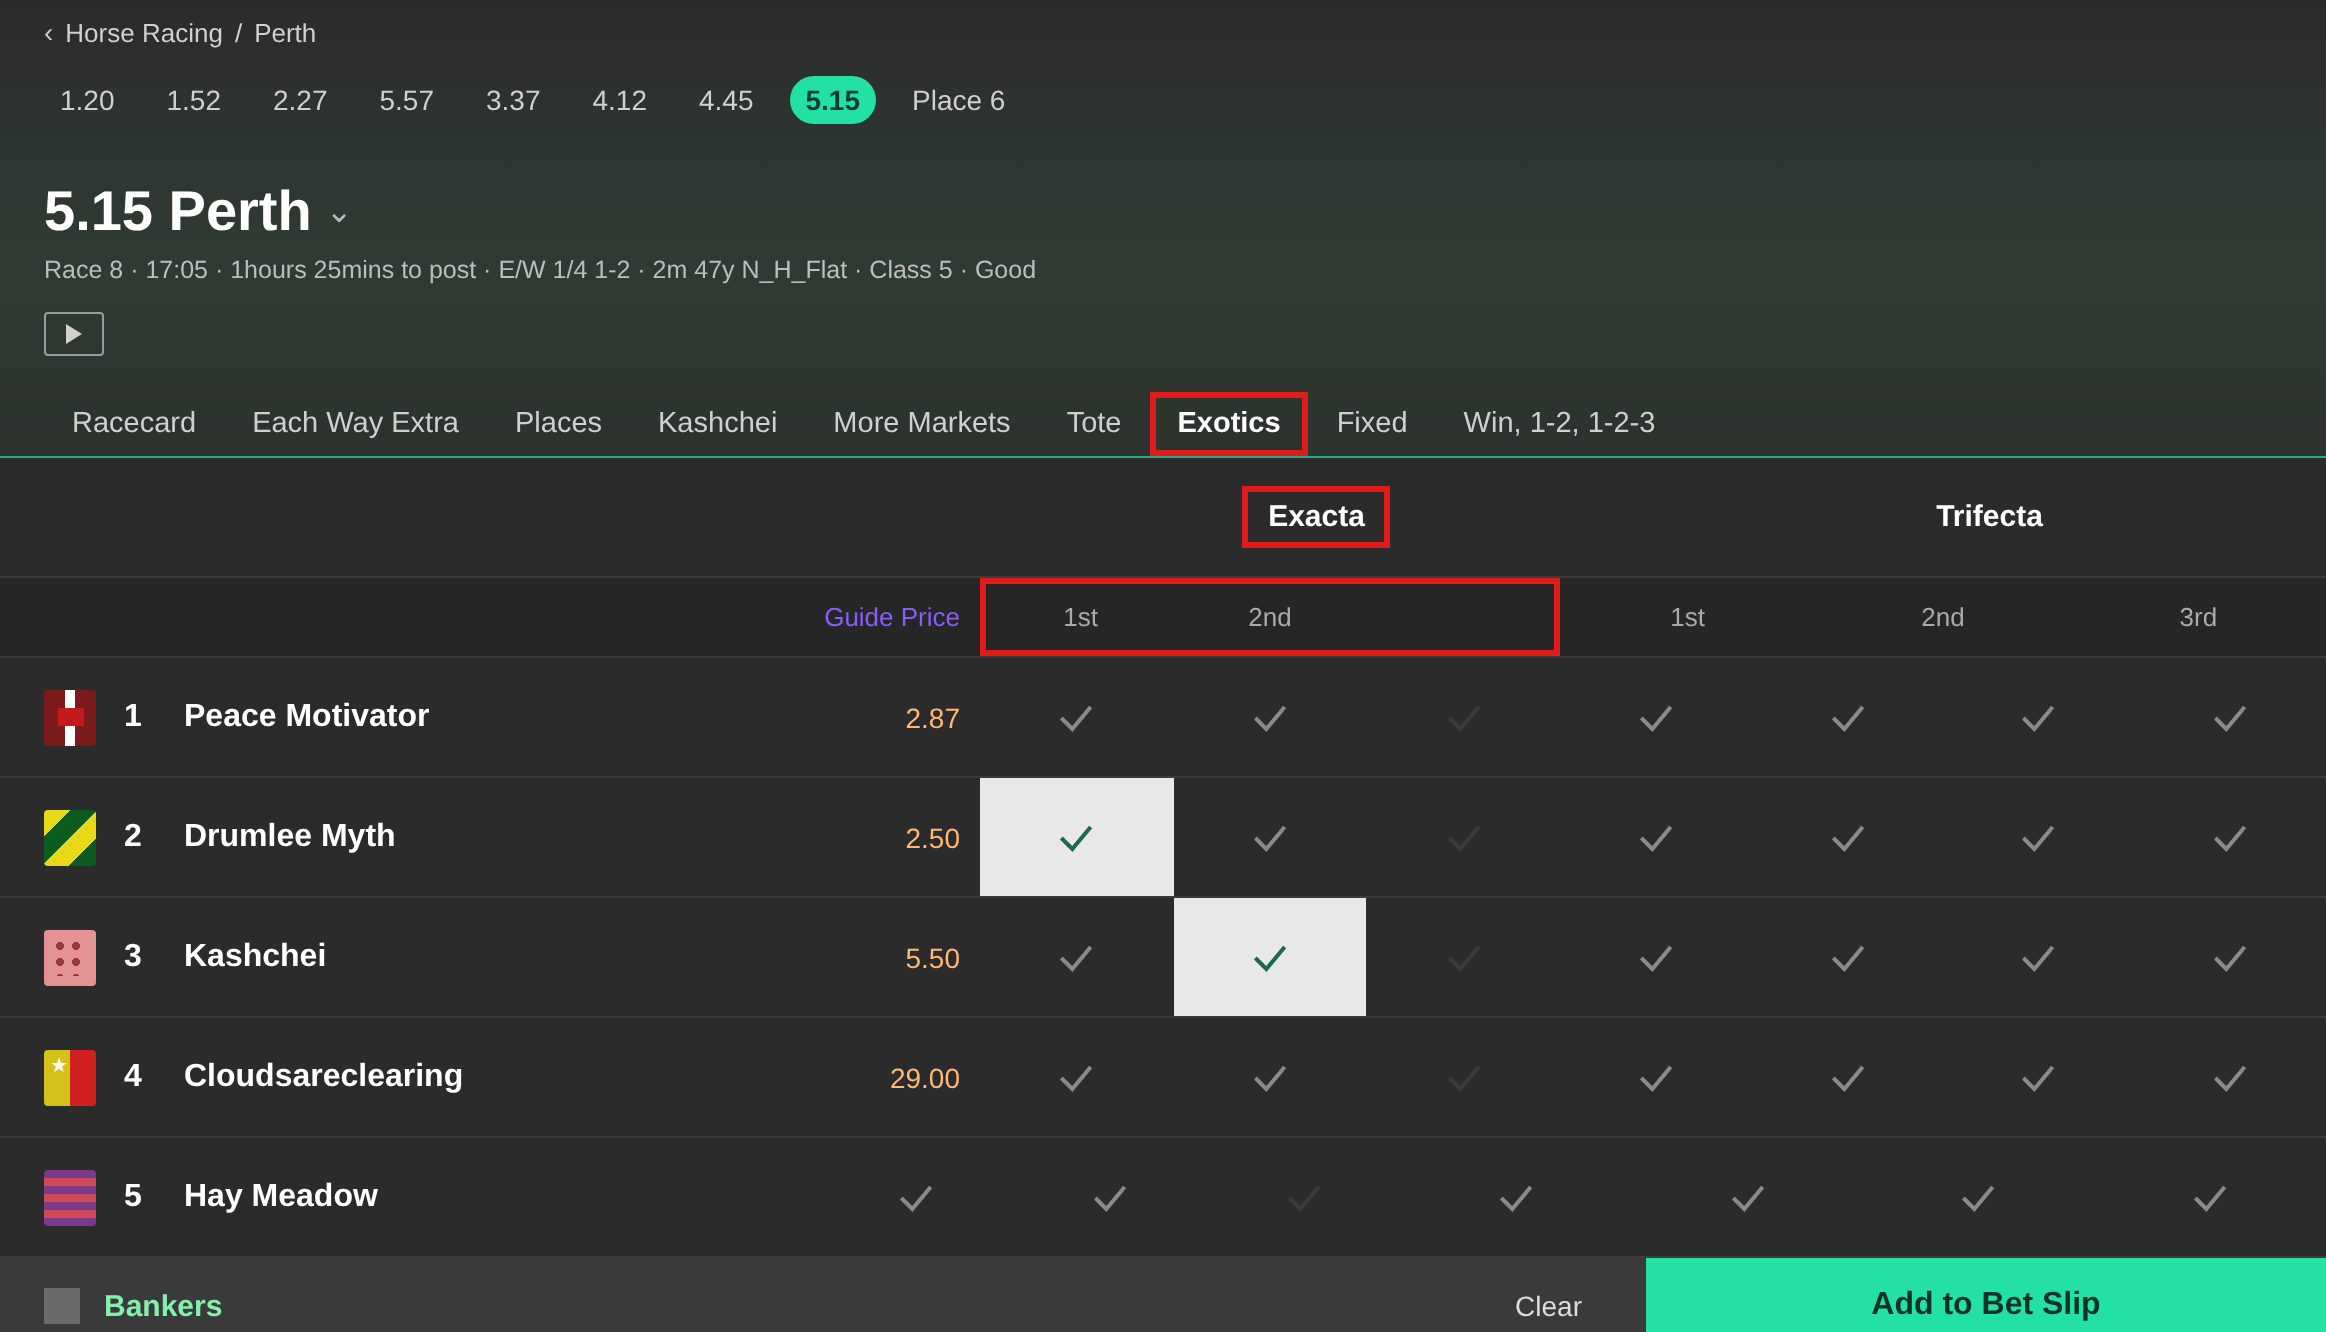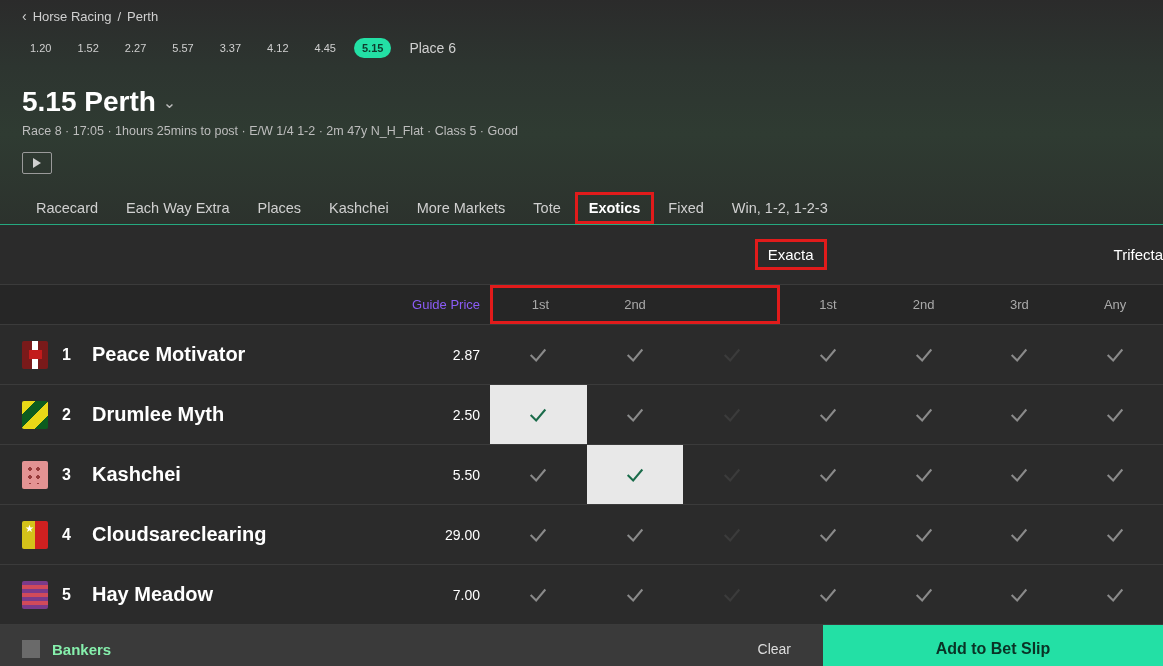--- a/index.html
+++ b/index.html
@@ -4,21 +4,21 @@
 <style>
 * { margin: 0; padding: 0; box-sizing: border-box; font-family: -apple-system, BlinkMacSystemFont, "Segoe UI", Arial, sans-serif; }
 body { background: #2b2b2b; color: #d0d0d0; width: 1163px; height: 666px; overflow: hidden; }
 
 .top-gradient { background: linear-gradient(180deg, #2b2b2b 0%, #2d3530 30%, #2f3b32 60%, #2c322d 100%); padding: 8px 22px 0; }
 
 .breadcrumb { display: flex; align-items: center; gap: 6px; font-size: 13px; color: #d0d0d0; margin-bottom: 14px; cursor: pointer; }
 .breadcrumb .chev { font-size: 14px; }
 
 .times { display: flex; align-items: center; gap: 10px; margin-bottom: 28px; }
-.time-pill { font-size: 11px; color: #d0d0d0; padding: 4px 8px; cursor: pointer; border-radius: 12px; }
+.time-pill { font-size: 14px; color: #d0d0d0; padding: 4px 8px; cursor: pointer; border-radius: 12px; }
 .time-pill.active { background: #23e0a5; color: #0e3d2e; font-weight: 600; }
 .place-label { font-size: 14px; color: #d0d0d0; margin-left: 8px; }
 
 .race-title-row { display: flex; align-items: center; gap: 7px; margin-bottom: 6px; }
 .race-title { font-size: 28px; font-weight: 700; color: #fff; }
 .title-chev { color: #bbb; font-size: 16px; }
 
 .race-sub { font-size: 12.5px; color: #bdbdbd; margin-bottom: 14px; }
 
 .video-btn { display: inline-flex; align-items: center; justify-content: center; width: 30px; height: 22px; border: 1px solid #9a9a9a; border-radius: 2px; cursor: pointer; margin-bottom: 18px; }
@@ -27,21 +27,21 @@
 .tabs { display: flex; gap: 0; }
 .tab { padding: 8px 14px; font-size: 14.5px; color: #d0d0d0; cursor: pointer; }
 .tab.active { color: #fff; font-weight: 600; border-bottom: 3px solid #fff; }
 .tab.highlighted { border: 3px solid #e11b1b; padding: 5px 11px; }
 .tab.highlighted.active { border-bottom: 3px solid #e11b1b; }
 
 .sep { height: 1px; background: #23e0a5; opacity: 0.7; }
 
 .exotic-header { display: flex; }
 .eh-left { width: 490px; }
-.eh-group { flex: 1; display: flex; align-items: center; justify-content: flex-end; padding: 14px 0; font-size: 15px; font-weight: 400; color: #fff; }
+.eh-group { flex: 1; display: flex; align-items: center; justify-content: center; padding: 14px 0; font-size: 15px; font-weight: 700; color: #fff; }
 .eh-group.hl { position: relative; }
 .eh-group.hl span { border: 3px solid #e11b1b; padding: 4px 10px; }
 .eh-exacta { width: 290px; }
 .eh-trifecta { flex: 1; }
 
 .col-header { display: flex; align-items: center; background: #262626; border-top: 1px solid #3b3b3b; border-bottom: 1px solid #3b3b3b; }
 .ch-name { width: 410px; }
 .ch-guide { width: 80px; text-align: right; font-size: 13px; color: #8b5cf6; padding-right: 10px; }
 .ch-cell { flex: 1; text-align: center; font-size: 13px; color: #aaa; padding: 12px 0; }
 .ch-exacta-wrap { display: flex; width: 290px; position: relative; }
@@ -54,22 +54,22 @@
 .silk { width: 26px; height: 28px; border-radius: 2px; }
 .silk1 { background: linear-gradient(90deg, #7a1a1a 40%, #fff 40%, #fff 60%, #7a1a1a 60%); position: relative; }
 .silk1::after { content: ''; position: absolute; inset: 35% 25%; background: #c31b1b; }
 .silk2 { background: linear-gradient(135deg, #e8d817 25%, #0c5c1f 25%, #0c5c1f 50%, #e8d817 50%, #e8d817 75%, #0c5c1f 75%); }
 .silk3 { background: #e39393; position: relative; }
 .silk3::before { content: ''; position: absolute; inset: 15%; background: radial-gradient(circle, #963a3a 2px, transparent 2px); background-size: 8px 8px; }
 .silk4 { background: linear-gradient(90deg, #d4c21a 50%, #d02020 50%); position: relative; }
 .silk4::after { content: '★'; position: absolute; top: 2px; left: 3px; color: #fff; font-size: 10px; }
 .silk5 { background: repeating-linear-gradient(0deg, #7a3a8a 0, #7a3a8a 4px, #d14a5a 4px, #d14a5a 8px); }
 .rr-num { font-size: 16px; font-weight: 700; color: #fff; width: 16px; }
-.rr-name { font-size: 20px; font-weight: 700; color: #fff; }
-.rr-guide { width: 80px; text-align: right; padding-right: 10px; font-size: 14px; color: #ffffff; display: flex; align-items: center; justify-content: flex-end; }
+.rr-name { font-size: 16px; font-weight: 700; color: #fff; }
+.rr-guide { width: 80px; text-align: right; padding-right: 10px; font-size: 14px; color: #fdba74; display: flex; align-items: center; justify-content: flex-end; }
 
 .sel-group { display: flex; }
 .sel-exacta { width: 290px; }
 .sel-trifecta { flex: 1; }
 .sel-cell { flex: 1; display: flex; align-items: center; justify-content: center; cursor: pointer; }
 .sel-cell.disabled { cursor: default; opacity: 0.35; }
 .sel-cell.selected { background: #e8e8e8; }
 .tick { width: 22px; height: 22px; }
 .tick path { stroke: #8a8a8a; stroke-width: 2.2; fill: none; }
 .sel-cell.selected .tick path { stroke: #1a6b4a; }
@@ -146,21 +146,20 @@
   <div class="ch-guide">Guide Price</div>
   <div class="ch-exacta-wrap hl">
     <div class="ch-cell">1st</div>
     <div class="ch-cell">2nd</div>
     <div class="ch-cell"></div>
   </div>
   <div class="ch-trifecta-wrap">
     <div class="ch-cell">1st</div>
     <div class="ch-cell">2nd</div>
     <div class="ch-cell">3rd</div>
-    <div class="ch-cell">Any</div>
   </div>
 </div>
 
 <div id="runners">
     <div class="runner-row">
       <div class="rr-info">
         <div class="silk silk1"></div>
         <div class="rr-num">1</div>
         <div class="rr-name">Peace Motivator</div>
       </div>
@@ -345,21 +344,20 @@
           </svg>
         </div>
       </div>
     </div>
     <div class="runner-row">
       <div class="rr-info">
         <div class="silk silk5"></div>
         <div class="rr-num">5</div>
         <div class="rr-name">Hay Meadow</div>
       </div>
-      <div class="rr-guide">7.00</div>
       <div class="sel-group sel-exacta">
         <div class="sel-cell">
           <svg class="tick" viewBox="0 0 24 24">
             <path d="M4 12 L10 18 L20 6"></path>
           </svg>
         </div>
         <div class="sel-cell">
           <svg class="tick" viewBox="0 0 24 24">
             <path d="M4 12 L10 18 L20 6"></path>
           </svg>

